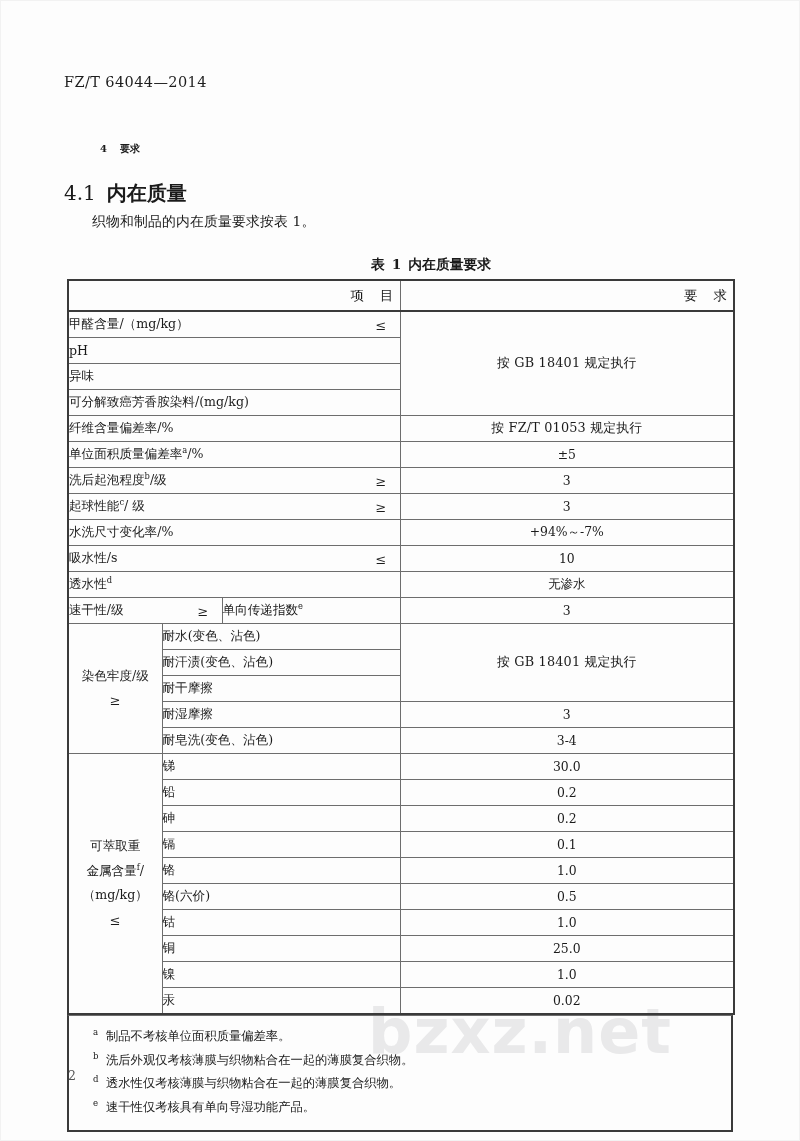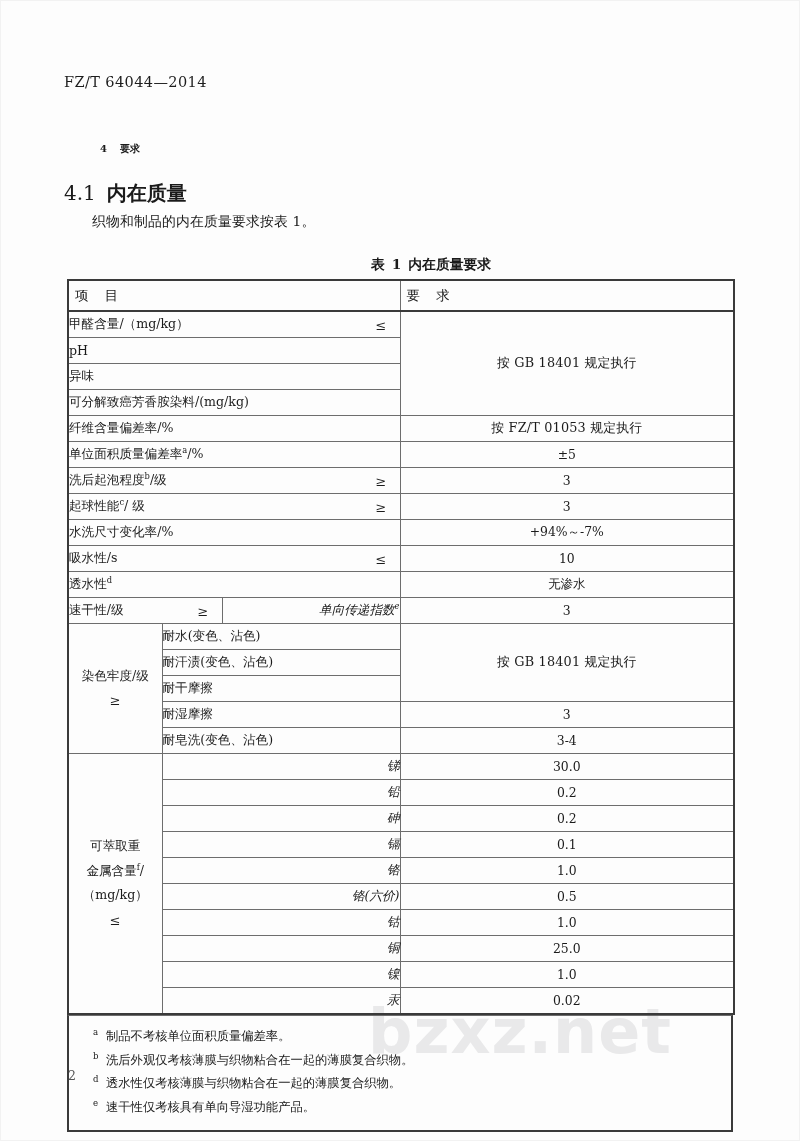--- a/index.html
+++ b/index.html
@@ -110,21 +110,21 @@
     border: 1px solid #6d6d6d;
     padding: 0;
     font-weight: normal;
     color: #1b1b1b;
   }
   
   table.spec {
     border: 2px solid #3a3a3a;
   }
   .hdr-cell {
-    text-align: left;
+    text-align: right;
     height: 29px;
     font-size: 13.4px;
     letter-spacing: 6px;
     text-indent: 6px;
     border-bottom: 2px solid #3a3a3a !important;
   }
   .item-cell {
     padding: 0 0 0 9px;
     height: 25px;
     vertical-align: middle;
@@ -149,21 +149,21 @@
     font-size: 12.4px;
     margin-left: 20px;
   }
   .val-ref { font-size: 12.8px; font-weight: bold; letter-spacing: .2px; }
   .grp-cell {
     text-align: center;
     vertical-align: middle;
     line-height: 1.95;
   }
   .grp-cell .g-sym { display: block; font-size: 13px; }
-  .ctr { text-align: right; font-style: italic; }
+  .ctr { text-align: left; }
   sup.fn {
     font-size: 8.3px;
     vertical-align: super;
     line-height: 0;
   }
 
   
   .notes {
     border: 2px solid #3a3a3a;
     border-top: 1px solid #6d6d6d;

